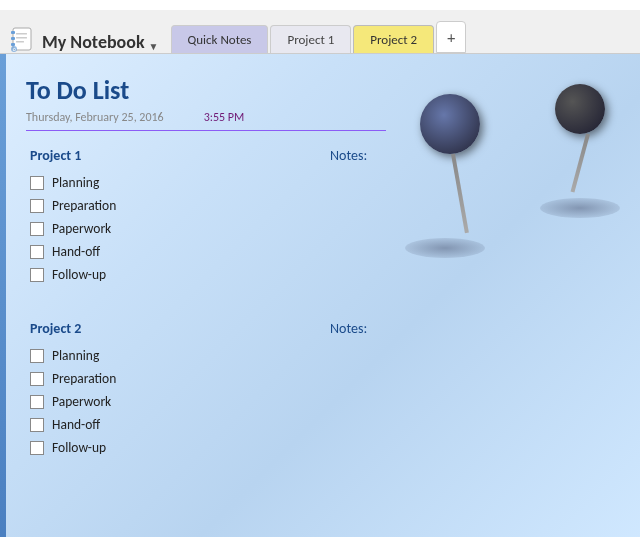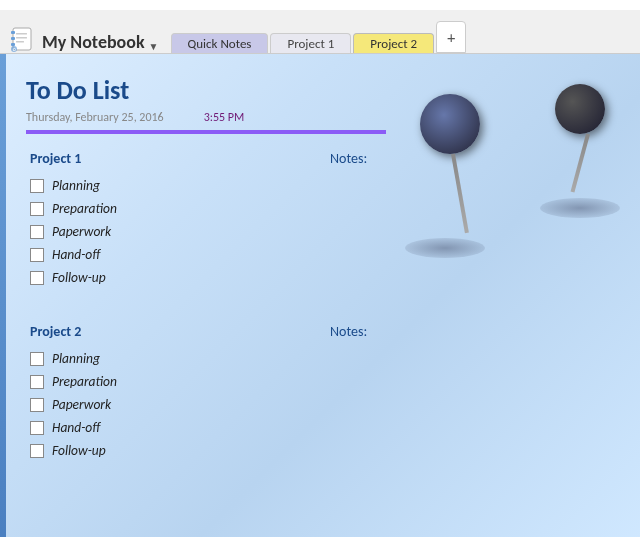--- a/index.html
+++ b/index.html
@@ -55,21 +55,21 @@
     .tab {
       padding: 6px 16px;
       border: 1px solid #ccc;
       border-bottom: none;
       border-radius: 4px 4px 0 0;
       cursor: pointer;
       font-size: 13px;
       background: #e8e8f0;
       color: #444;
       margin-right: 2px;
-      height: 20px;
+      height: 28px;
       display: flex;
       align-items: center;
     }
 
     .tab.active {
       background: #f5e87a;
       color: #333;
       font-weight: 500;
       border-color: #bbb;
     }
@@ -192,21 +192,21 @@
       font-weight: bold;
       color: #1a4a8a;
       margin-bottom: 4px;
     }
 
     .page-meta {
       display: flex;
       align-items: center;
       gap: 40px;
       margin-bottom: 16px;
-      border-bottom: 4px solid #8b5cf6;
+      border-bottom: 1px solid #8b5cf6;
       padding-bottom: 6px;
       width: 360px;
     }
 
     .page-date {
       font-size: 12px;
       color: #888;
     }
 
     .page-time {
@@ -237,21 +237,20 @@
       font-size: 14px;
       font-weight: normal;
       color: #1a4a8a;
       margin-left: 180px;
     }
 
     
     .checklist {
       list-style: none;
       padding-left: 4px;
-      font-style: italic;
     }
 
     .checklist-item {
       display: flex;
       align-items: center;
       margin-bottom: 6px;
       font-size: 13.5px;
       color: #222;
     }
 

